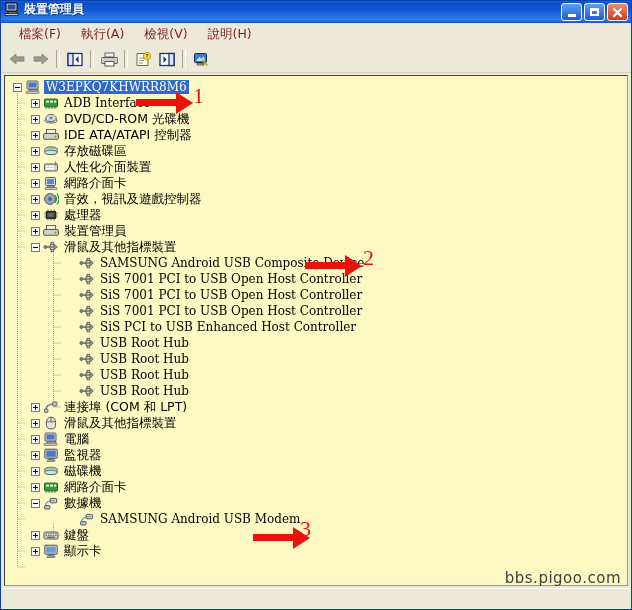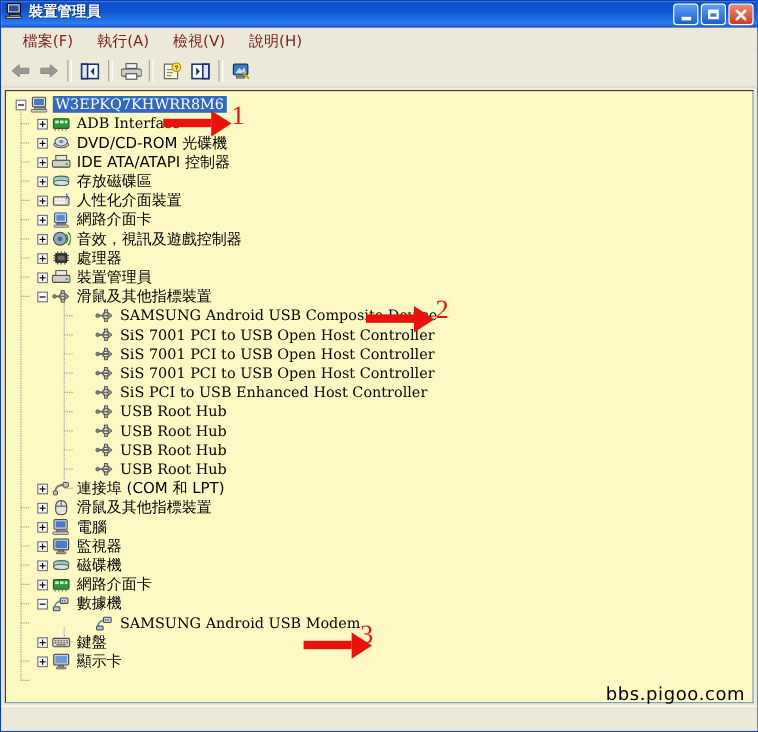--- a/index.html
+++ b/index.html
@@ -113,21 +113,21 @@
   .annot{position:absolute;pointer-events:none;}
   .arrow-shaft{position:absolute;background:#e8140c;height:7px;}
   .arrow-head{position:absolute;width:0;height:0;border-top:11px solid transparent;border-bottom:11px solid transparent;border-left:17px solid #e8140c;}
   .annot-num{
     position:absolute;color:#e8140c;font-size:22px;
     font-family:"Liberation Serif","DejaVu Serif",serif;line-height:1;
   }
   
   #watermark{
     position:absolute;right:10px;bottom:22px;
-    color:#000000;font-size:15px;letter-spacing:.5px;
+    color:#404040;font-size:15px;letter-spacing:.5px;
     font-family:"DejaVu Sans","Liberation Sans",sans-serif;
   }
 </style>
 </head>
 <body>
 
 <div id="window">
 
   <div id="titlebar">
     <span class="tb-icon">

